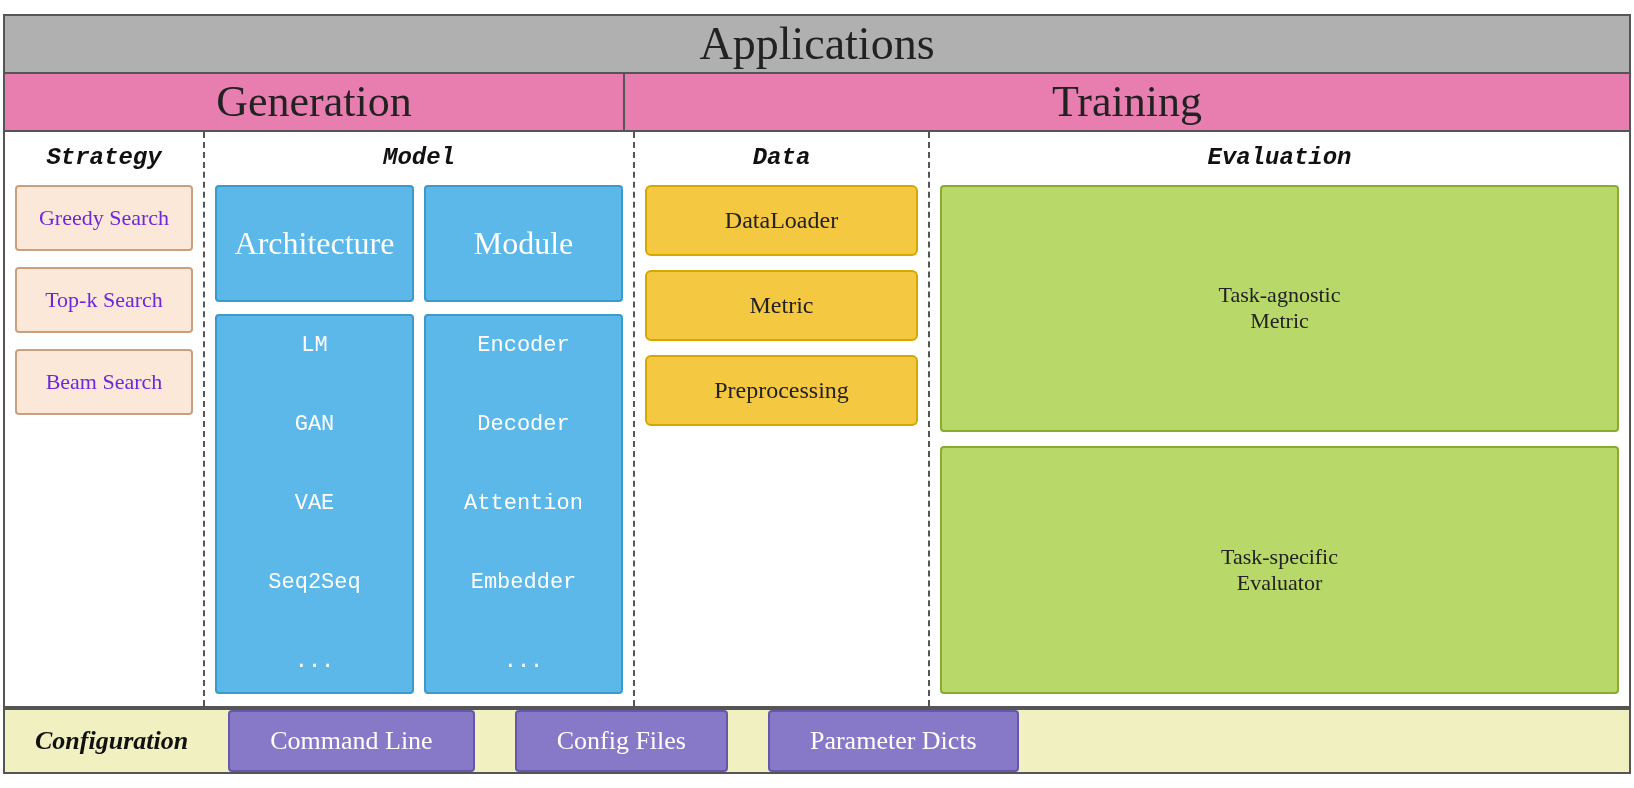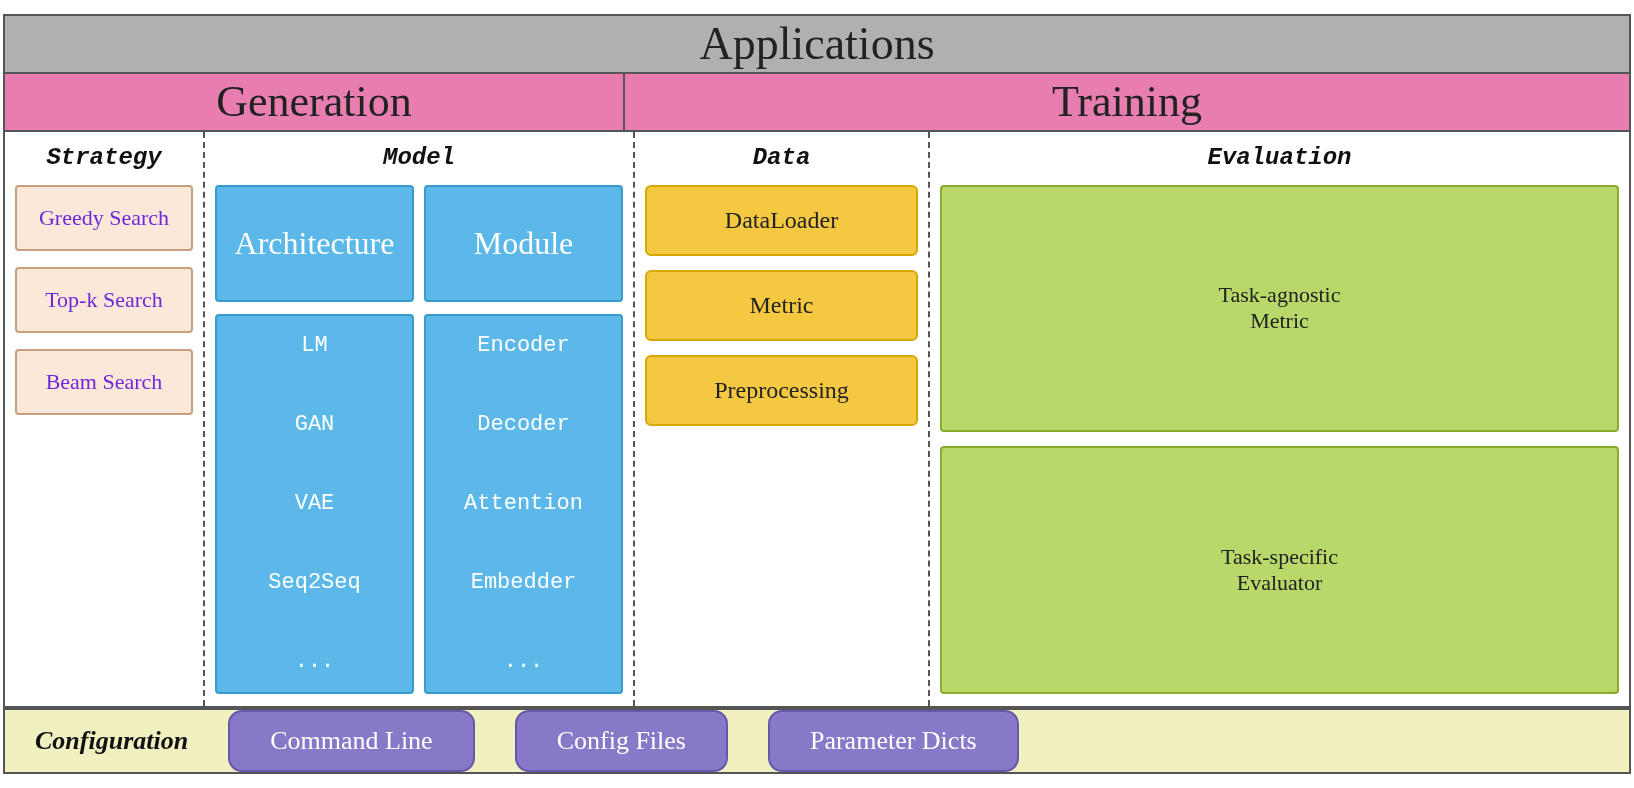--- a/index.html
+++ b/index.html
@@ -219,21 +219,21 @@
     }
     .config-label {
       font-size: 26px;
       font-style: italic;
       font-weight: bold;
       color: #111;
       white-space: nowrap;
     }
     .config-btn {
       background: #8878c8;
-      border-radius: 14px;
+      border-radius: 4px;
       border: 2px solid #6658a8;
       padding: 14px 40px;
       font-size: 26px;
       color: #fff;
       display: flex;
       align-items: center;
       justify-content: center;
     }
   </style>
 </head>

